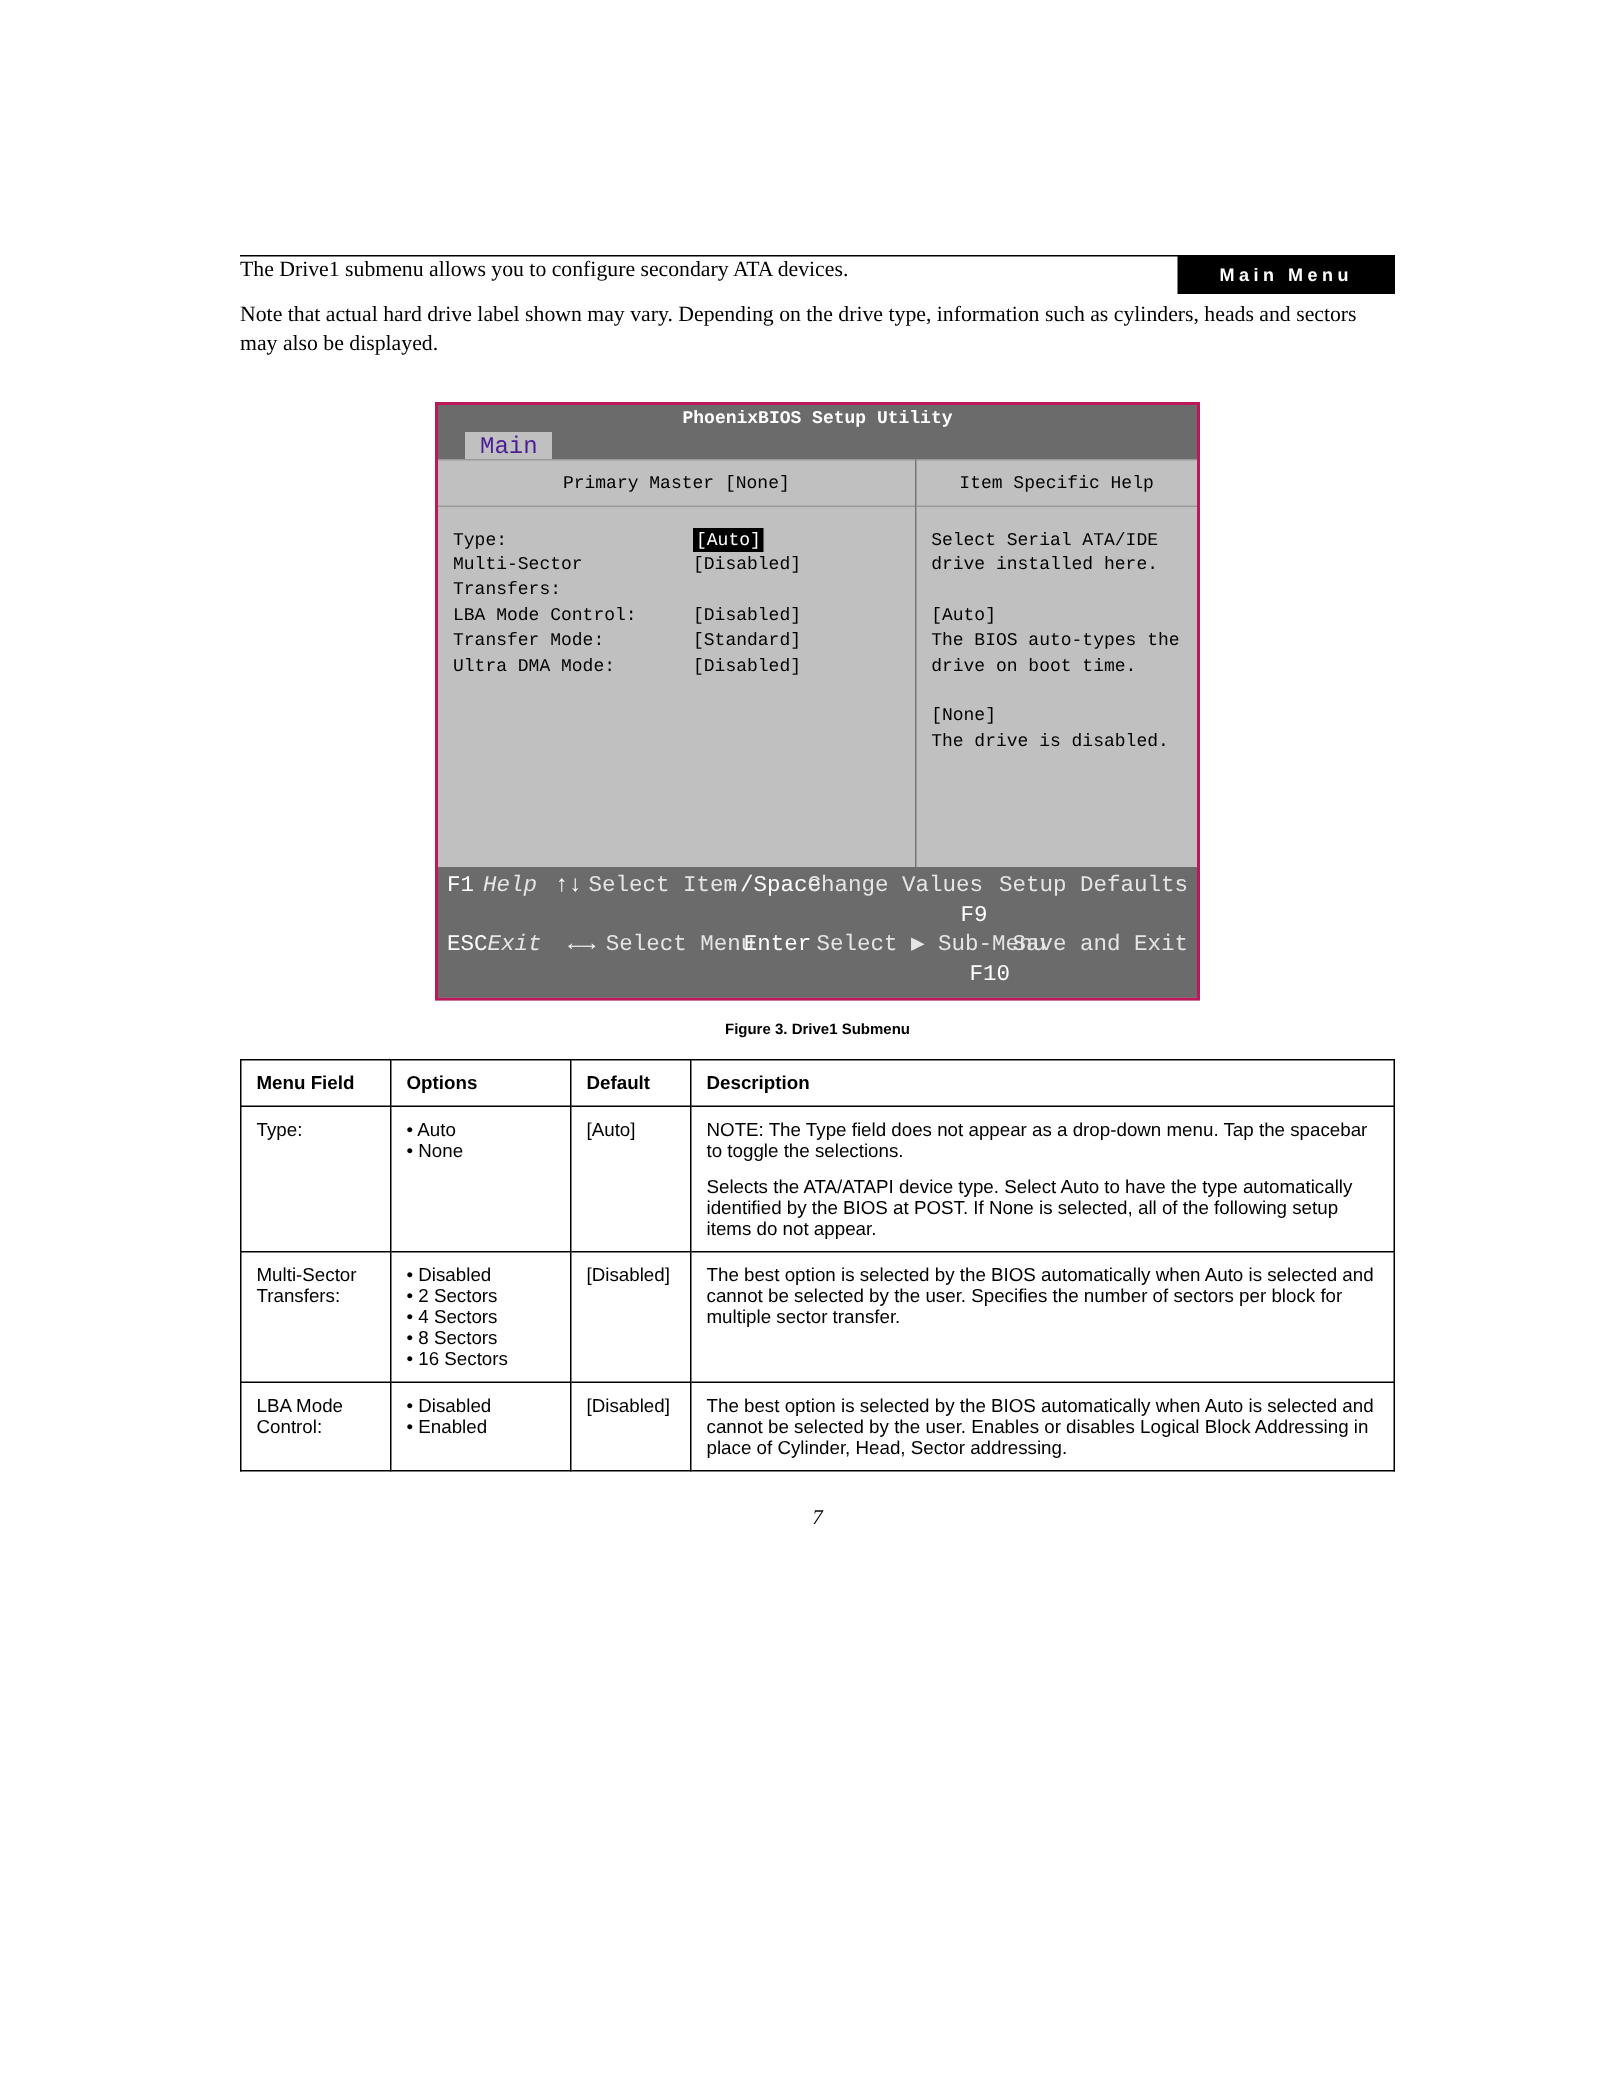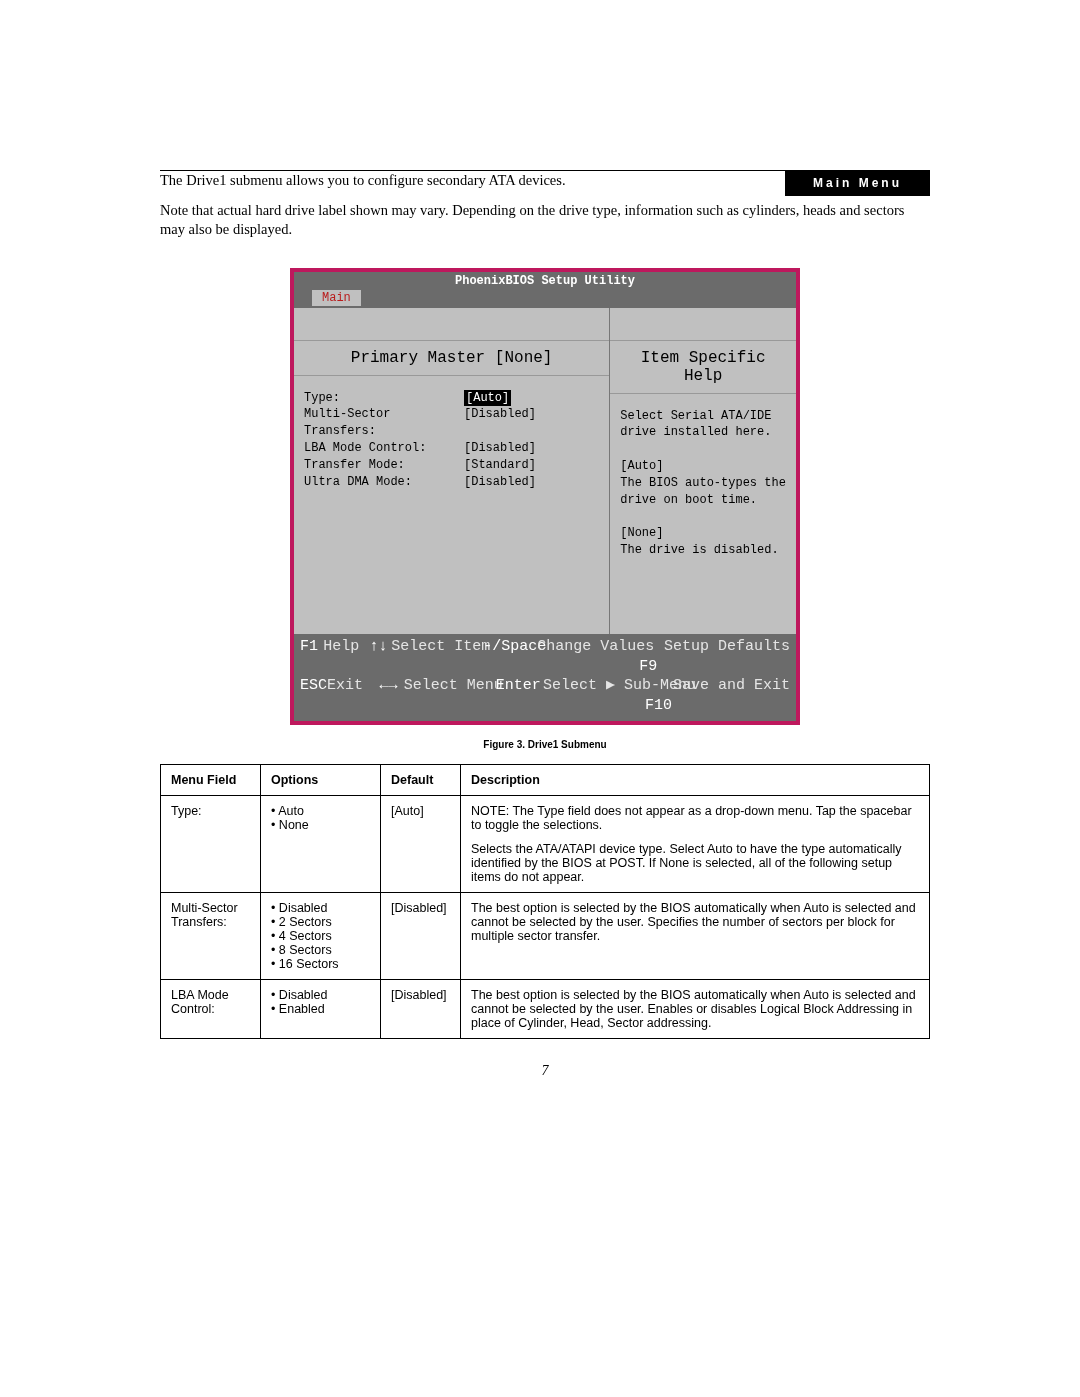--- a/index.html
+++ b/index.html
@@ -41,62 +41,61 @@
     }
     p.body {
       font-family: 'Times New Roman', Times, serif;
       font-size: 14.5px;
       line-height: 1.35;
       margin-bottom: 10px;
     }
     .bios-box {
       width: 510px;
       margin: 28px auto 14px auto;
-      border: 4px solid #be185d;
+      border: 2px solid #be185d;
       font-family: 'Courier New', Courier, monospace;
       font-size: 12px;
       background: #aaa;
     }
     .bios-title {
       text-align: center;
       background: #6b6b6b;
       color: #fff;
       padding: 2px 0;
       font-weight: bold;
       font-size: 12px;
     }
     .bios-tabs {
       background: #6b6b6b;
       padding: 0 0 0 18px;
       height: 18px;
     }
     .bios-tab {
       display: inline-block;
       background: #c0c0c0;
-      color: #b91c1c;
+      color: #4c1d95;
       padding: 1px 10px;
-      font-size: 12px;
+      font-size: 16px;
     }
     .bios-panels {
       display: flex;
       background: #c0c0c0;
     }
     .bios-left {
       flex: 0 0 63%;
       border-right: 1px solid #777;
     }
     .bios-right {
       flex: 0 0 37%;
     }
     .bios-panel-title {
       text-align: center;
       padding: 8px 20px;
       border-bottom: 1.5px solid #999;
-      font-size: 16px;
-      margin-top: 32px;
+      font-size: 12px;
     }
     .bios-left .bios-panel-title {
       border-top: 1.5px solid #999;
     }
     .bios-right .bios-panel-title {
       border-top: 1.5px solid #999;
     }
     .bios-fields {
       padding: 14px 10px 14px 10px;
       line-height: 1.4;
@@ -120,21 +119,21 @@
     .bios-footer {
       background: #6b6b6b;
       color: #e5e5e5;
       padding: 3px 6px 5px 6px;
       font-size: 15px;
       line-height: 1.3;
     }
     .bf-row { display: flex; gap: 0; }
     .bf-cell { white-space: pre; }
     .bf-cell.k { width: 30px; color: #fff; }
-    .bf-cell.a { width: 60px; }
+    .bf-cell.a { width: 60px; font-style: italic; }
     .bf-cell.arrow { width: 28px; color: #fff; }
     .bf-cell.lbl { width: 92px; }
     .bf-cell.spc { width: 54px; color:#fff; }
     .bf-cell.change { width: 102px; }
     .bf-cell.fk { width: 32px; color:#fff;margin-top:20px; }
     .bf-cell.end { }
     .figure-caption {
       text-align: center;
       font-family: Arial, Helvetica, sans-serif;
       font-weight: bold;

